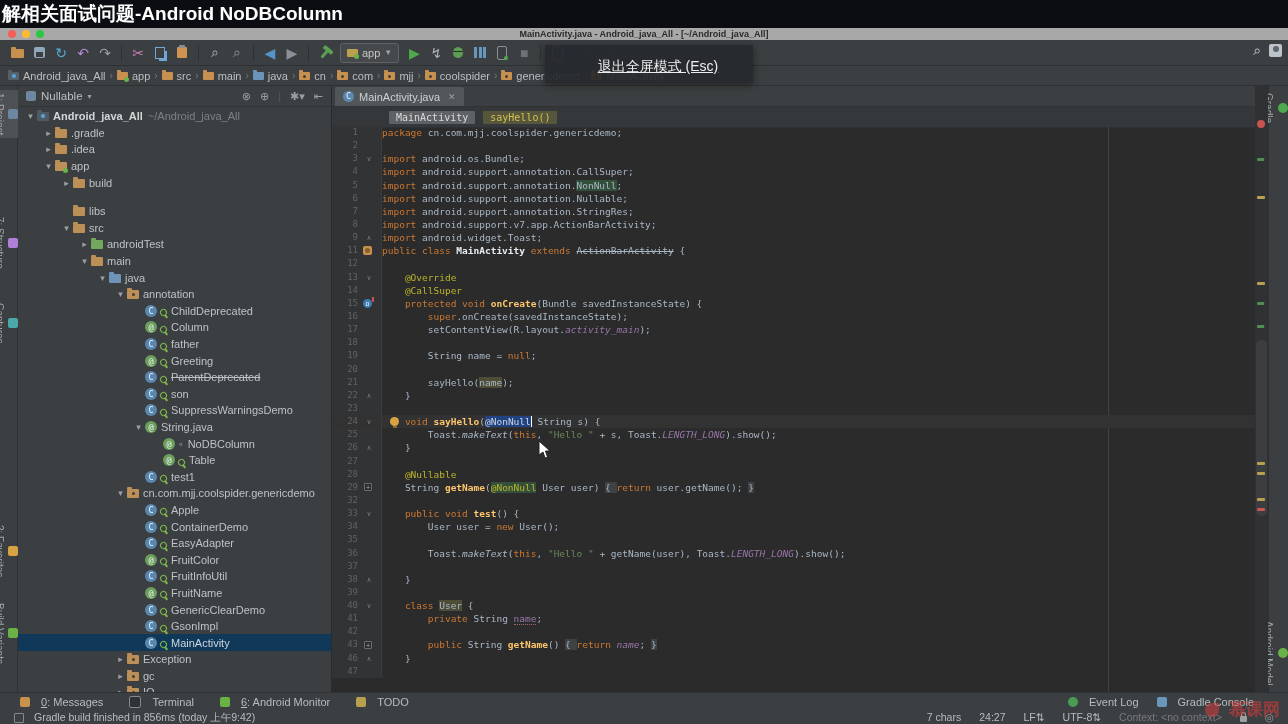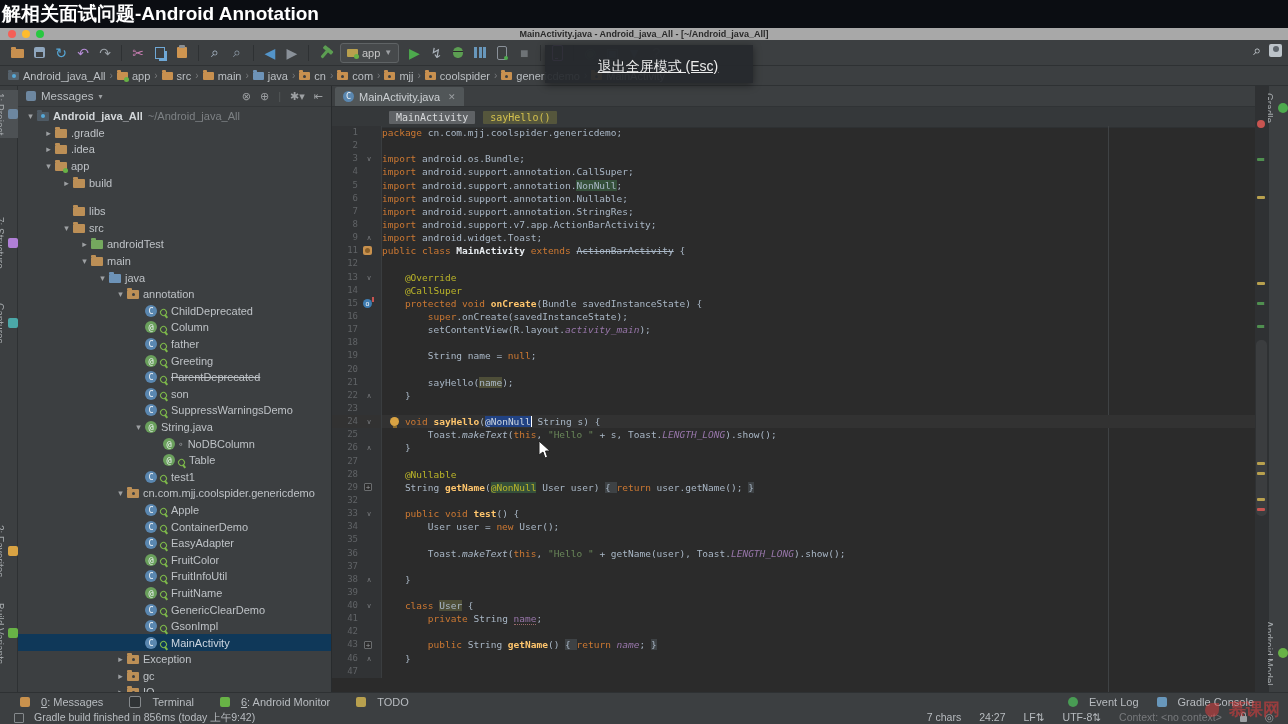--- a/index.html
+++ b/index.html
@@ -170,21 +170,21 @@
   #watermark .wm-logo{width:14px;height:14px;border-radius:50% 0 50% 50%;background:rgba(225,60,60,.5);}
 
   
   #cursor{position:absolute;left:538px;top:440px;z-index:90;}
 </style>
 </head>
 <body>
 
 <div id="stage">
 
-  <div id="video-bar">解相关面试问题-Android Annotation</div>
+  <div id="video-bar">解相关面试问题-Android NoDBColumn</div>
 
   <div id="mac-bar">
     <span class="tl" style="left:8px;background:#f55f57"></span>
     <span class="tl" style="left:22px;background:#febc2e"></span>
     <span class="tl" style="left:36px;background:#28c840"></span>
     <span id="mac-title">MainActivity.java - Android_java_All - [~/Android_java_All]</span>
   </div>
 
   <div id="toolbar">
       <span class="tbi">
@@ -323,21 +323,21 @@
         </div>
         <div class="stripe-item" style="top: 514px;">
           <span class="s-ico" style="background: rgb(104, 178, 70);"></span>
           <span>Build Variants</span>
         </div>
       </div>
 
     <div id="project-panel">
       <div id="proj-header">
         <span class="s-ico" style="background:#6d87a0"></span>
-        <span>Messages</span>
+        <span>Nullable</span>
         <span style="font-size:8px;color:#9da0a3">▾</span>
         <span class="ph-icons">
             <span>⊗</span>
             <span>⊕</span>
             <span style="color: rgb(85, 88, 90);">|</span>
             <span>✱▾</span>
             <span>⇤</span>
           </span>
       </div>
       <div id="proj-tree">

